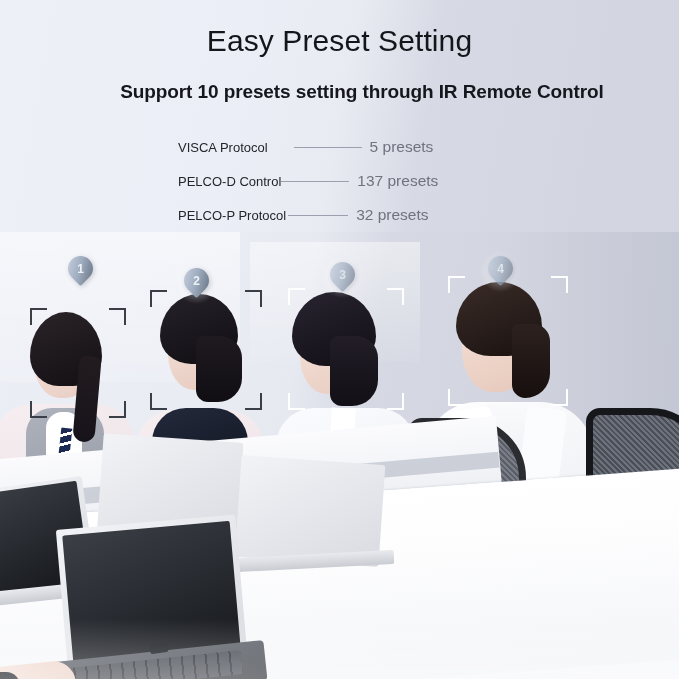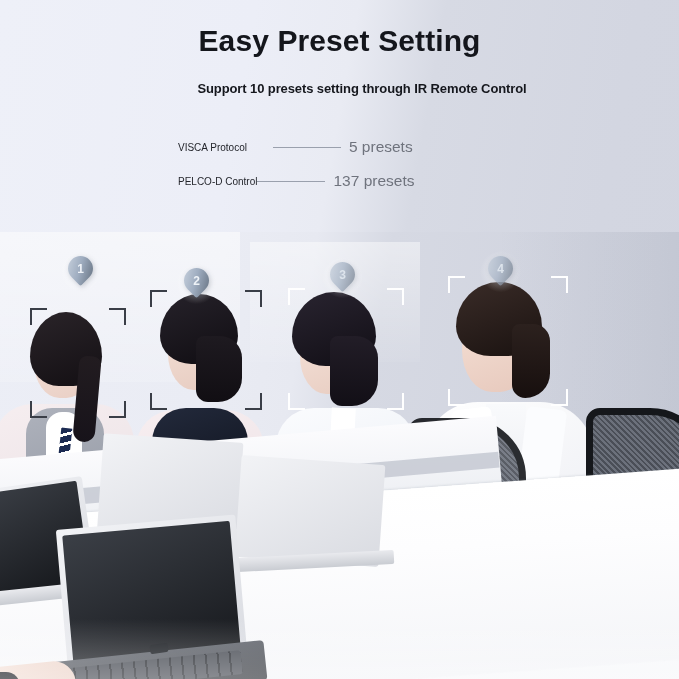--- a/index.html
+++ b/index.html
@@ -10,31 +10,31 @@
   }
   #page{
     position:relative;width:679px;height:679px;overflow:hidden;
     background:
       linear-gradient(100deg,#eef0f8 0%,#eceef7 32%,#e9ebf3 45%,#d7dae4 56%,#d3d6e1 80%,#d2d5e0 100%);
   }
 
   
   .title{
     position:absolute;left:0;right:0;top:24px;text-align:center;
-    font-size:30px;font-weight:700;color:#14161c;letter-spacing:.1px;
+    font-size:30px;font-weight:400;color:#14161c;letter-spacing:.1px;
   }
   .subtitle{
     position:absolute;left:0;right:0;top:81px;text-align:center;
-    font-size:13px;font-weight:700;color:#15171d;letter-spacing:-.1px;padding-left:45px;
+    font-size:19px;font-weight:700;color:#15171d;letter-spacing:-.1px;padding-left:45px;
   }
 
   
   .proto-list{position:absolute;left:178px;top:130px;width:330px;}
   .proto-row{position:relative;height:34px;display:flex;align-items:center;}
-  .proto-name{font-size:10px;color:#24262c;white-space:nowrap;}
+  .proto-name{font-size:13px;color:#24262c;white-space:nowrap;}
   .proto-line{flex:0 0 auto;height:1px;background:#9aa0ad;margin:0 8px;}
   .proto-val{font-size:15.5px;color:#6f737d;white-space:nowrap;}
   .r0 .proto-line{width:68px;margin-left:26px;}
   .r1 .proto-line{width:68px;margin-left:0px;}
   .r2 .proto-line{width:60px;margin-left:2px;}
 
   
   .scene{position:absolute;left:0;top:232px;width:679px;height:447px;overflow:hidden;}
   .wall{
     position:absolute;inset:0;
@@ -154,20 +154,25 @@
   <div class="proto-list">
     <div class="proto-row r0">
       <span class="proto-name">VISCA Protocol</span>
       <span class="proto-line"></span>
       <span class="proto-val">5 presets</span>
     </div>
     <div class="proto-row r1">
       <span class="proto-name">PELCO-D Control</span>
       <span class="proto-line"></span>
       <span class="proto-val">137 presets</span>
+    </div>
+    <div class="proto-row r2">
+      <span class="proto-name">PELCO-P Protocol</span>
+      <span class="proto-line"></span>
+      <span class="proto-val">32 presets</span>
     </div>
   </div>
 
   <div class="scene">
     <div class="wall"></div>
     <div class="wall-panel"></div>
     <div class="wall-panel2"></div>
     <div class="wall-shadow"></div>
 
     <div class="person">

